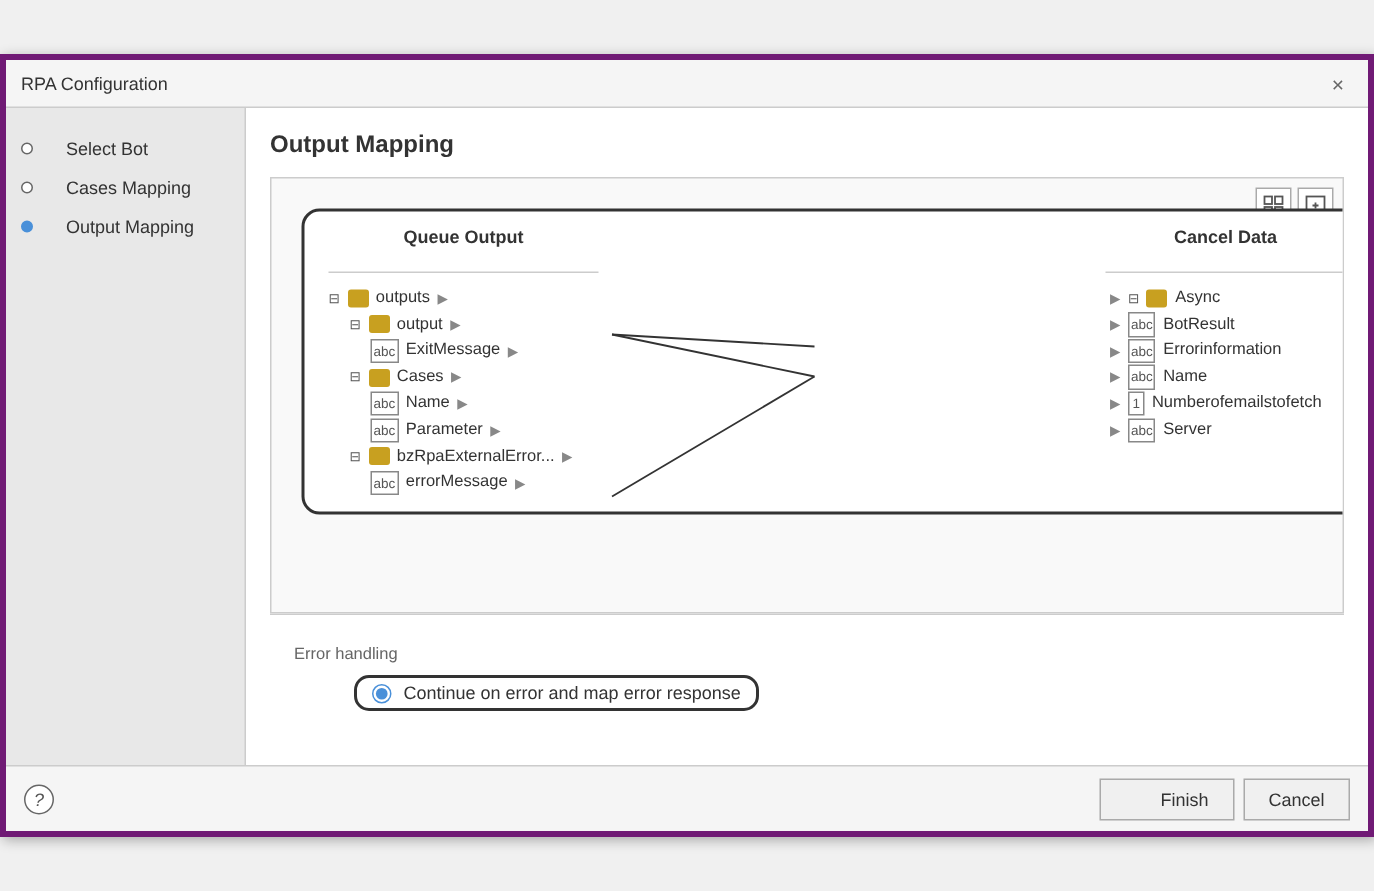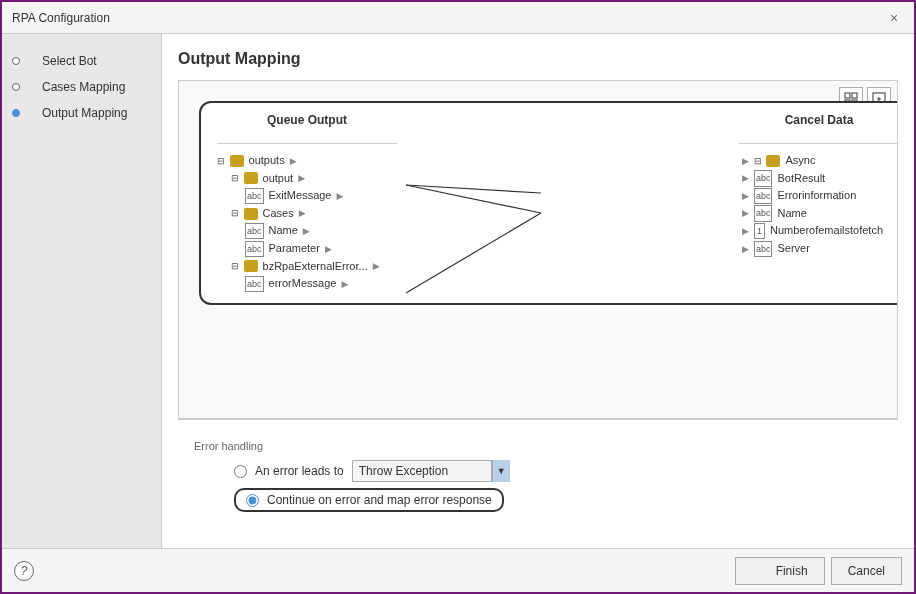--- a/index.html
+++ b/index.html
@@ -7,23 +7,23 @@
       font-family: 'Segoe UI', Tahoma, Geneva, Verdana, sans-serif;
       font-size: 12px;
       background: #f0f0f0;
       display: flex;
       justify-content: center;
       align-items: center;
       min-height: 100vh;
     }
     .window {
       width: 916px;
-      height: 594px;
-      background: #fff;
-      border: 2px solid #701a75;
+      height: 522px;
+      background: #fff;
+      border: 4px solid #701a75;
       box-shadow: 2px 2px 8px rgba(0,0,0,0.3);
       display: flex;
       flex-direction: column;
     }
     .title-bar {
       background: #f5f5f5;
       border-bottom: 1px solid #ccc;
       padding: 6px 10px;
       display: flex;
       justify-content: space-between;
@@ -446,30 +446,20 @@
               <span>Server</span>
             </div>
           </div>
         </div>
       </div>
 
       <div class="error-handling">
         <div class="error-handling-label">Error handling</div>
         <div class="error-options">
 
-          <div class="error-option-row">
-            <input type="radio" class="radio-input" name="error-handling" style="">
-            <label class="error-option-label">An error leads to</label>
-            <div class="throw-exception-select">
-              <div class="select-box">
-                <span>Throw Exception</span>
-              </div>
-              <div class="select-arrow">▼</div>
-            </div>
-          </div>
 
           <div class="continue-option-row">
             <input type="radio" class="radio-input" name="error-handling" checked="" style="">
             <label class="error-option-label">Continue on error and map error response</label>
           </div>
         </div>
       </div>
     </div>
   </div>
 

